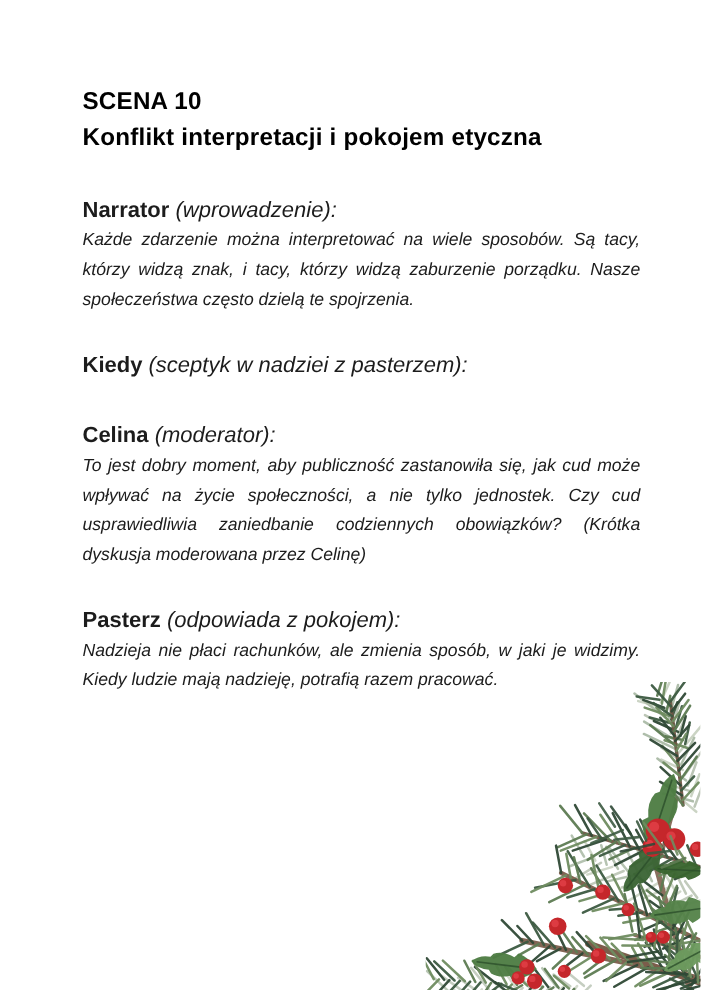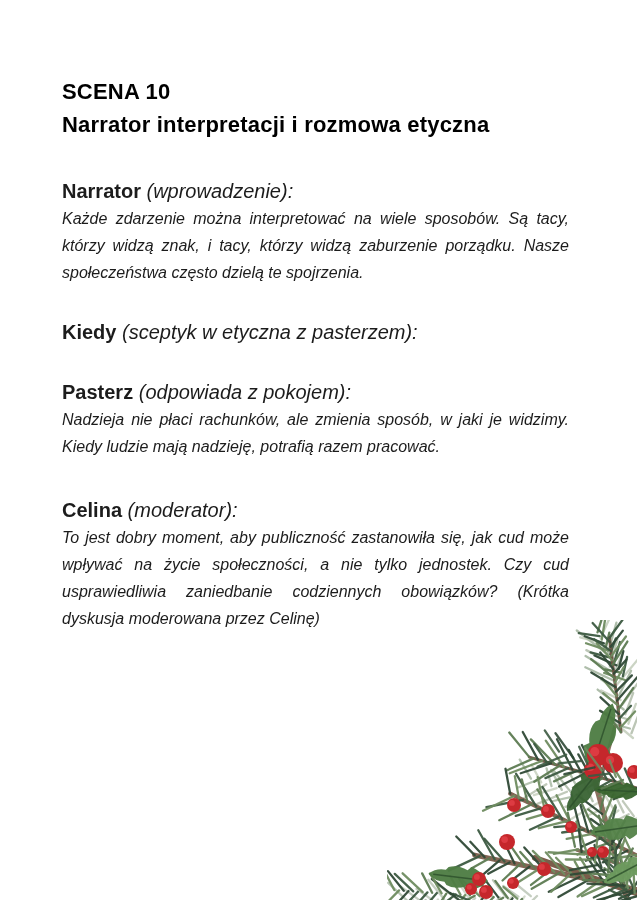--- a/index.html
+++ b/index.html
@@ -8,21 +8,21 @@
     position: relative;
     width: 637px;
     height: 900px;
     background: #ffffff;
     overflow: hidden;
     font-family: "Liberation Sans", sans-serif;
     color: #1c1c1c;
   }
   .content {
     position: absolute;
-    left: 62px;
+    left: 75px;
     top: 75px;
     width: 507px;
   }
   .title-line {
     font-size: 22px;
     line-height: 33px;
     font-weight: 700;
     color: #000000;
     letter-spacing: 0.2px;
   }
@@ -49,52 +49,52 @@
 </style>
 </head>
 <body>
 
 <div class="page">
 
   <div class="content">
 
     <div>
       <div class="title-line">SCENA 10</div>
-      <div class="title-line">Narrator interpretacji i rozmowa etyczna</div>
+      <div class="title-line">Konflikt interpretacji i pokojem etyczna</div>
     </div>
 
     <div class="section first">
       <div class="speaker-line">
         <span class="speaker-name">Narrator</span>
         <span class="speaker-role">(wprowadzenie):</span>
       </div>
       <p class="dialogue">Każde zdarzenie można interpretować na wiele sposobów. Są tacy, którzy widzą znak, i tacy, którzy widzą zaburzenie porządku. Nasze społeczeństwa często dzielą te spojrzenia.</p>
     </div>
 
     <div class="section">
       <div class="speaker-line">
         <span class="speaker-name">Kiedy</span>
-        <span class="speaker-role">(sceptyk w etyczna z pasterzem):</span>
+        <span class="speaker-role">(sceptyk w nadziei z pasterzem):</span>
       </div>
+    </div>
+
+    <div class="section last">
+      <div class="speaker-line">
+        <span class="speaker-name">Celina</span>
+        <span class="speaker-role">(moderator):</span>
+      </div>
+      <p class="dialogue">To jest dobry moment, aby publiczność zastanowiła się, jak cud może wpływać na życie społeczności, a nie tylko jednostek. Czy cud usprawiedliwia zaniedbanie codziennych obowiązków? (Krótka dyskusja moderowana przez Celinę)</p>
     </div>
 
     <div class="section">
       <div class="speaker-line">
         <span class="speaker-name">Pasterz</span>
         <span class="speaker-role">(odpowiada z pokojem):</span>
       </div>
       <p class="dialogue">Nadzieja nie płaci rachunków, ale zmienia sposób, w jaki je widzimy. Kiedy ludzie mają nadzieję, potrafią razem pracować.</p>
-    </div>
-
-    <div class="section last">
-      <div class="speaker-line">
-        <span class="speaker-name">Celina</span>
-        <span class="speaker-role">(moderator):</span>
-      </div>
-      <p class="dialogue">To jest dobry moment, aby publiczność zastanowiła się, jak cud może wpływać na życie społeczności, a nie tylko jednostek. Czy cud usprawiedliwia zaniedbanie codziennych obowiązków? (Krótka dyskusja moderowana przez Celinę)</p>
     </div>
 
   </div>
 
   <svg id="deco" class="decoration" viewBox="0 0 250 280" xmlns="http://www.w3.org/2000/svg">
       <line x1="246" y1="118" x2="224.42879296493825" y2="99.9050905553657" stroke="#b5c2ab" stroke-width="2.3" stroke-linecap="round" stroke-opacity="0.7"></line>
       <line x1="244.45491502812527" y1="113.24471741852423" x2="253.60316459456405" y2="89.21983158819752" stroke="#9fae97" stroke-width="2.3" stroke-linecap="round" stroke-opacity="0.7"></line>
       <line x1="242.9098300562505" y1="108.48943483704846" x2="215.86257266951364" y2="101.4303990844127" stroke="#8da387" stroke-width="2.3" stroke-linecap="round" stroke-opacity="0.7"></line>
       <line x1="241.36474508437578" y1="103.7341522555727" x2="248.87674058144248" y2="83.83810621934761" stroke="#b5c2ab" stroke-width="2.3" stroke-linecap="round" stroke-opacity="0.7"></line>
       <line x1="239.81966011250105" y1="98.97886967409693" x2="213.9828449218227" y2="91.28353176814913" stroke="#9fae97" stroke-width="2.3" stroke-linecap="round" stroke-opacity="0.7"></line>

